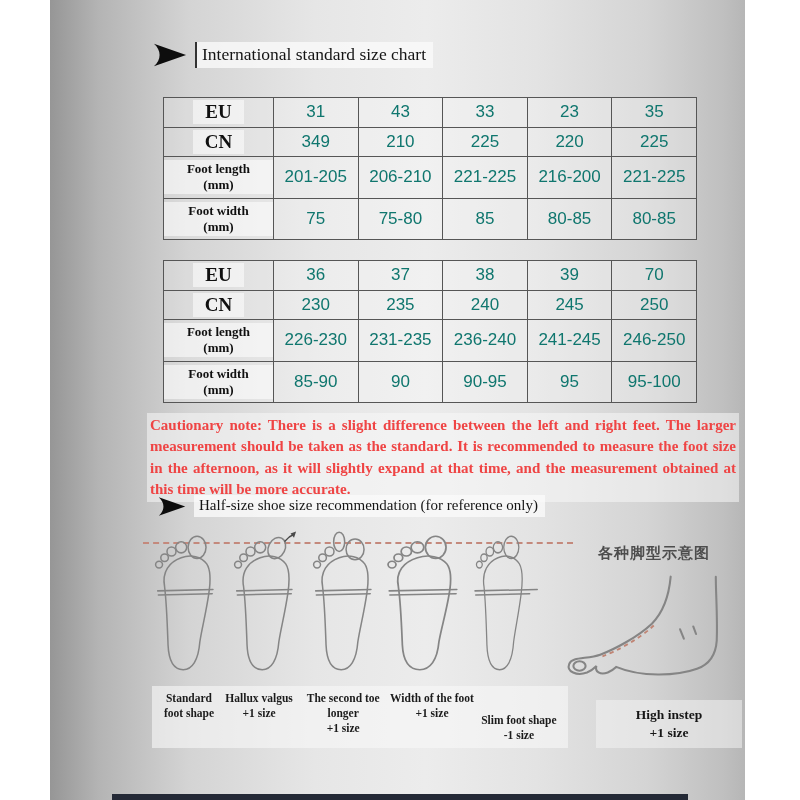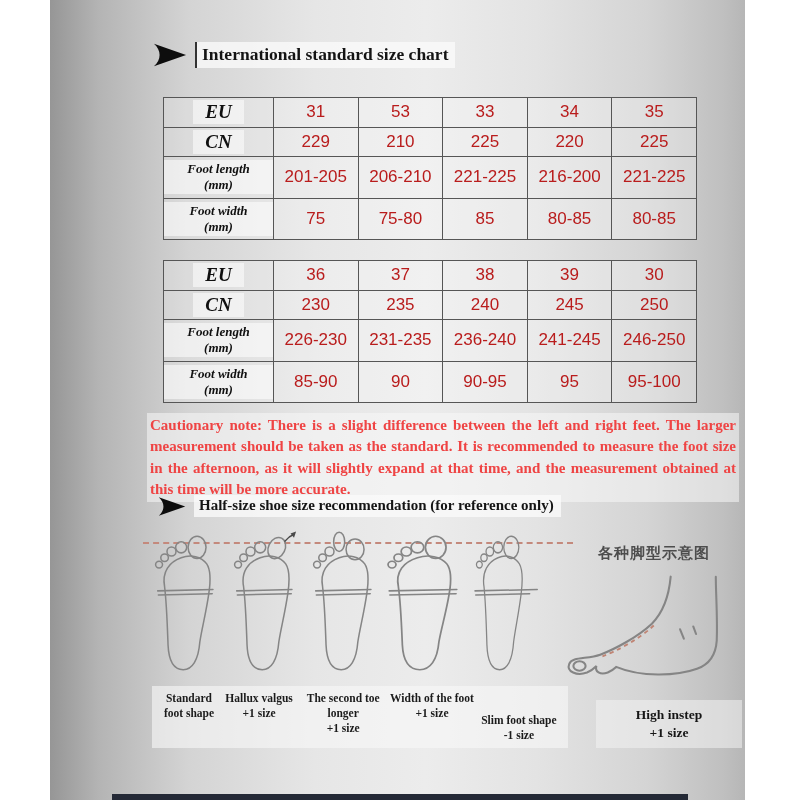--- a/index.html
+++ b/index.html
@@ -3,34 +3,34 @@
 <meta charset="utf-8">
 <style>
   html,body{margin:0;padding:0;background:#ffffff;}
   #canvas{position:relative;width:800px;height:800px;overflow:hidden;background:#ffffff;
           font-family:"Liberation Serif","DejaVu Serif",serif;}
   .page-bg{position:absolute;left:50px;top:0;width:695px;height:800px;
     background:linear-gradient(to right,#969696 0%,#b4b4b4 7%,#d4d4d4 20%,#e6e6e6 38%,
                #ececec 54%,#e3e3e3 70%,#d4d4d4 86%,#bfbfbf 97%,#b6b6b6 100%);}
   
   .sec-title{position:absolute;display:flex;align-items:center;gap:8px;}
-  .sec-title .txt{background:rgba(250,250,250,0.8);padding:2px 7px 3px 5px;font-weight:bold;color:#141414;white-space:nowrap;}
+  .sec-title .txt{background:rgba(250,250,250,0.8);padding:2px 7px 3px 5px;font-weight:normal;color:#141414;white-space:nowrap;}
   .t1{left:153px;top:42px;}
   .t1 .txt{font-size:17.5px;border-left:2px solid #333;}
   .t2{left:158px;top:481px;margin-top:14px;}
   .t2 .txt{font-size:15px;}
   .arrow-svg{display:block;}
   
   .size-table{position:absolute;left:163px;width:534px;height:143px;border-collapse:collapse;table-layout:fixed;}
   .tbl1{top:97px;} .tbl2{top:260px;}
   .size-table td,.size-table th{border:1px solid #565656;text-align:center;vertical-align:middle;padding:0;}
   .size-table th{background:rgba(255,255,255,0.18);}
   .size-table td{background:rgba(255,255,255,0.26);font-family:"Liberation Sans","DejaVu Sans",sans-serif;
-                 font-size:17px;color:#b91c1c;}
-  .hdr-pill{display:inline-block;background:rgba(255,255,255,0.55);padding:1px 12px;font-weight:bold;color:#101010;font-style:italic;}
+                 font-size:17px;color:#0f766e;}
+  .hdr-pill{display:inline-block;background:rgba(255,255,255,0.55);padding:1px 12px;font-weight:bold;color:#101010;}
   .row-big .hdr-pill{font-size:19px;}
   .row-small .hdr-pill{font-size:13px;padding:1px 16px;}
   
   .note{position:absolute;left:147px;top:413px;width:586px;background:rgba(248,248,248,0.55);
         font-size:15px;font-weight:bold;color:#ef4444;line-height:1.42;text-align:justify;padding:2px 3px;}
   
   .dash-line{position:absolute;left:143px;top:542px;width:430px;border-top:2px dashed #c4897c;}
   .feet-row{position:absolute;left:148px;top:530px;width:392px;display:flex;justify-content:space-between;}
   .foot-fig{width:76px;height:148px;}
   .foot-fig svg{width:76px;height:148px;display:block;}
@@ -72,28 +72,28 @@
         <col>
         <col>
         <col>
         <col>
         <col>
       </colgroup>
     <tbody>
         <tr class="row-big">
       <th><span class="hdr-pill">EU</span></th>
       <td>31</td>
-      <td>53</td>
+      <td>43</td>
       <td>33</td>
-      <td>34</td>
+      <td>23</td>
       <td>35</td>
     </tr>
     <tr class="row-big">
       <th><span class="hdr-pill">CN</span></th>
-      <td>229</td>
+      <td>349</td>
       <td>210</td>
       <td>225</td>
       <td>220</td>
       <td>225</td>
     </tr>
     <tr class="row-small">
       <th><span class="hdr-pill">Foot length (mm)</span></th>
       <td>201-205</td>
       <td>206-210</td>
       <td>221-225</td>
@@ -120,21 +120,21 @@
         <col>
         <col>
       </colgroup>
     <tbody>
         <tr class="row-big">
       <th><span class="hdr-pill">EU</span></th>
       <td>36</td>
       <td>37</td>
       <td>38</td>
       <td>39</td>
-      <td>30</td>
+      <td>70</td>
     </tr>
     <tr class="row-big">
       <th><span class="hdr-pill">CN</span></th>
       <td>230</td>
       <td>235</td>
       <td>240</td>
       <td>245</td>
       <td>250</td>
     </tr>
     <tr class="row-small">

